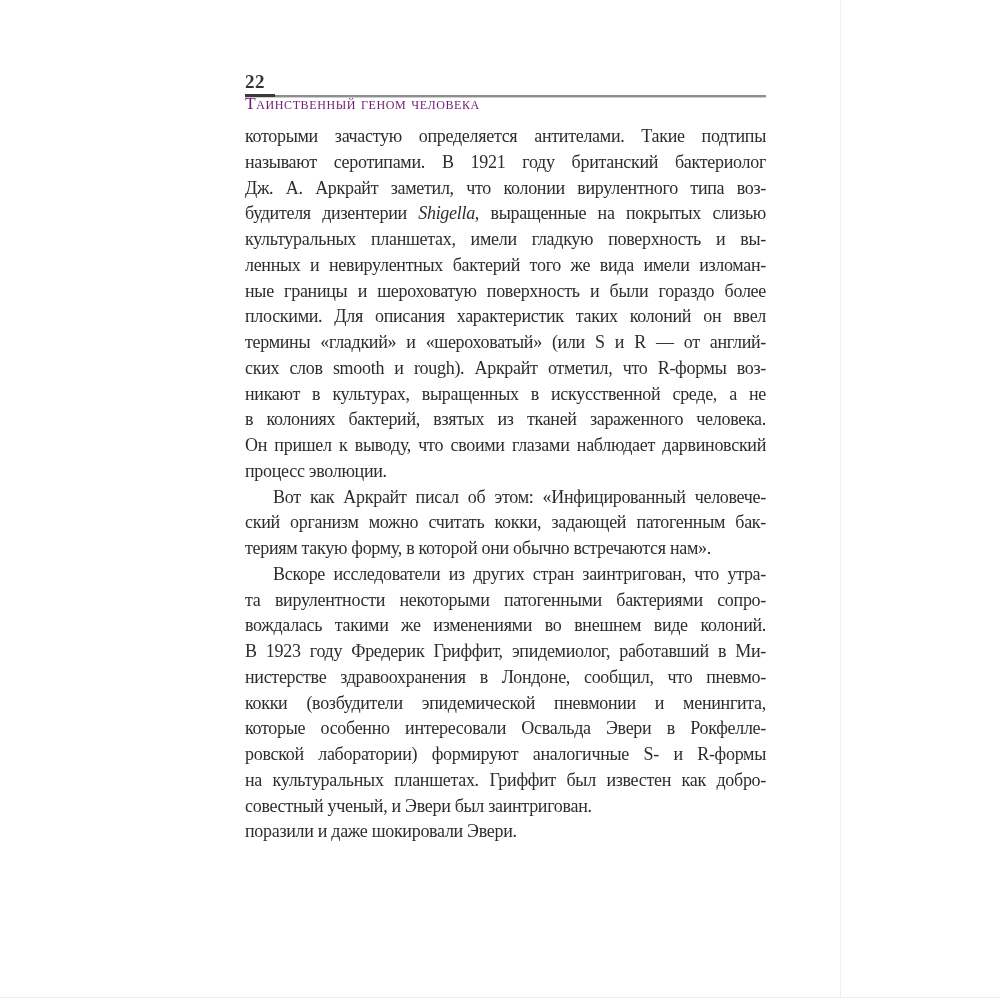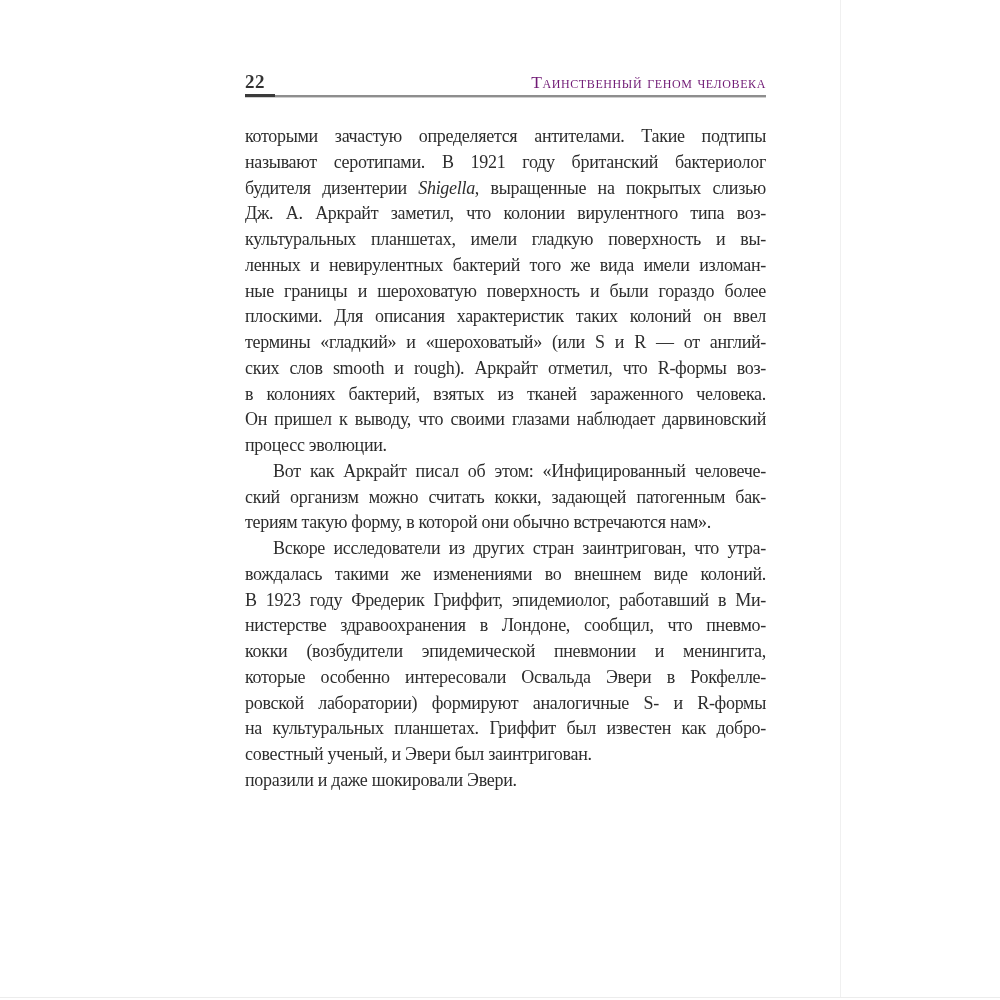--- a/index.html
+++ b/index.html
@@ -17,21 +17,21 @@
     position: absolute; left: 840px; top: 0;
     width: 1px; height: 998px; background: #f0f0f0;
   }
   .page-edge-h {
     position: absolute; left: 0; top: 997px;
     width: 1000px; height: 1px; background: #ececec;
   }
   
   .page-header {
     position: absolute; left: 245px; top: 71px; width: 521px;
-    display: flex; justify-content: space-between; align-items: baseline;
+    display: flex; justify-content: space-between; align-items: baseline; flex-direction: column;
   }
   .page-num {
     font-weight: 700; font-size: 19px; color: #333333;
     letter-spacing: 0.5px;
   }
   .running-title {
     font-variant: small-caps;
     font-size: 17.5px; letter-spacing: 0.6px; color: #701a75;
   }
   .header-rule {
@@ -69,39 +69,41 @@
   </header>
 
   <div class="header-rule">
     <div class="rule-dark"></div>
   </div>
 
   <main class="text-column">
       <div class="paragraph">
         <div class="line">которыми зачастую определяется антителами. Такие подтипы</div>
         <div class="line">называют серотипами. В 1921 году британский бактериолог</div>
+        <div class="line">Дж. А. Аркрайт заметил, что колонии вирулентного типа воз-</div>
         <div class="line">будителя дизентерии <i>Shigella</i>, выращенные на покрытых слизью</div>
-        <div class="line">Дж. А. Аркрайт заметил, что колонии вирулентного типа воз-</div>
         <div class="line">культуральных планшетах, имели гладкую поверхность и вы-</div>
         <div class="line">ленных и невирулентных бактерий того же вида имели изломан-</div>
         <div class="line">ные границы и шероховатую поверхность и были гораздо более</div>
         <div class="line">плоскими. Для описания характеристик таких колоний он ввел</div>
         <div class="line">термины «гладкий» и «шероховатый» (или S и R — от англий-</div>
         <div class="line">ских слов smooth и rough). Аркрайт отметил, что R-формы воз-</div>
+        <div class="line">никают в культурах, выращенных в искусственной среде, а не</div>
         <div class="line">в колониях бактерий, взятых из тканей зараженного человека.</div>
         <div class="line">Он пришел к выводу, что своими глазами наблюдает дарвиновский</div>
         <div class="line last">процесс эволюции.</div>
       </div>
       <div class="paragraph">
         <div class="line indent">Вот как Аркрайт писал об этом: «Инфицированный человече-</div>
         <div class="line">ский организм можно считать кокки, задающей патогенным бак-</div>
         <div class="line last">териям такую форму, в которой они обычно встречаются нам».</div>
       </div>
       <div class="paragraph">
         <div class="line indent">Вскоре исследователи из других стран заинтригован, что утра-</div>
+        <div class="line">та вирулентности некоторыми патогенными бактериями сопро-</div>
         <div class="line">вождалась такими же изменениями во внешнем виде колоний.</div>
         <div class="line">В 1923 году Фредерик Гриффит, эпидемиолог, работавший в Ми-</div>
         <div class="line">нистерстве здравоохранения в Лондоне, сообщил, что пневмо-</div>
         <div class="line">кокки (возбудители эпидемической пневмонии и менингита,</div>
         <div class="line">которые особенно интересовали Освальда Эвери в Рокфелле-</div>
         <div class="line">ровской лаборатории) формируют аналогичные S- и R-формы</div>
         <div class="line">на культуральных планшетах. Гриффит был известен как добро-</div>
         <div class="line last">совестный ученый, и Эвери был заинтригован.</div>
       </div>
       <div class="paragraph">

